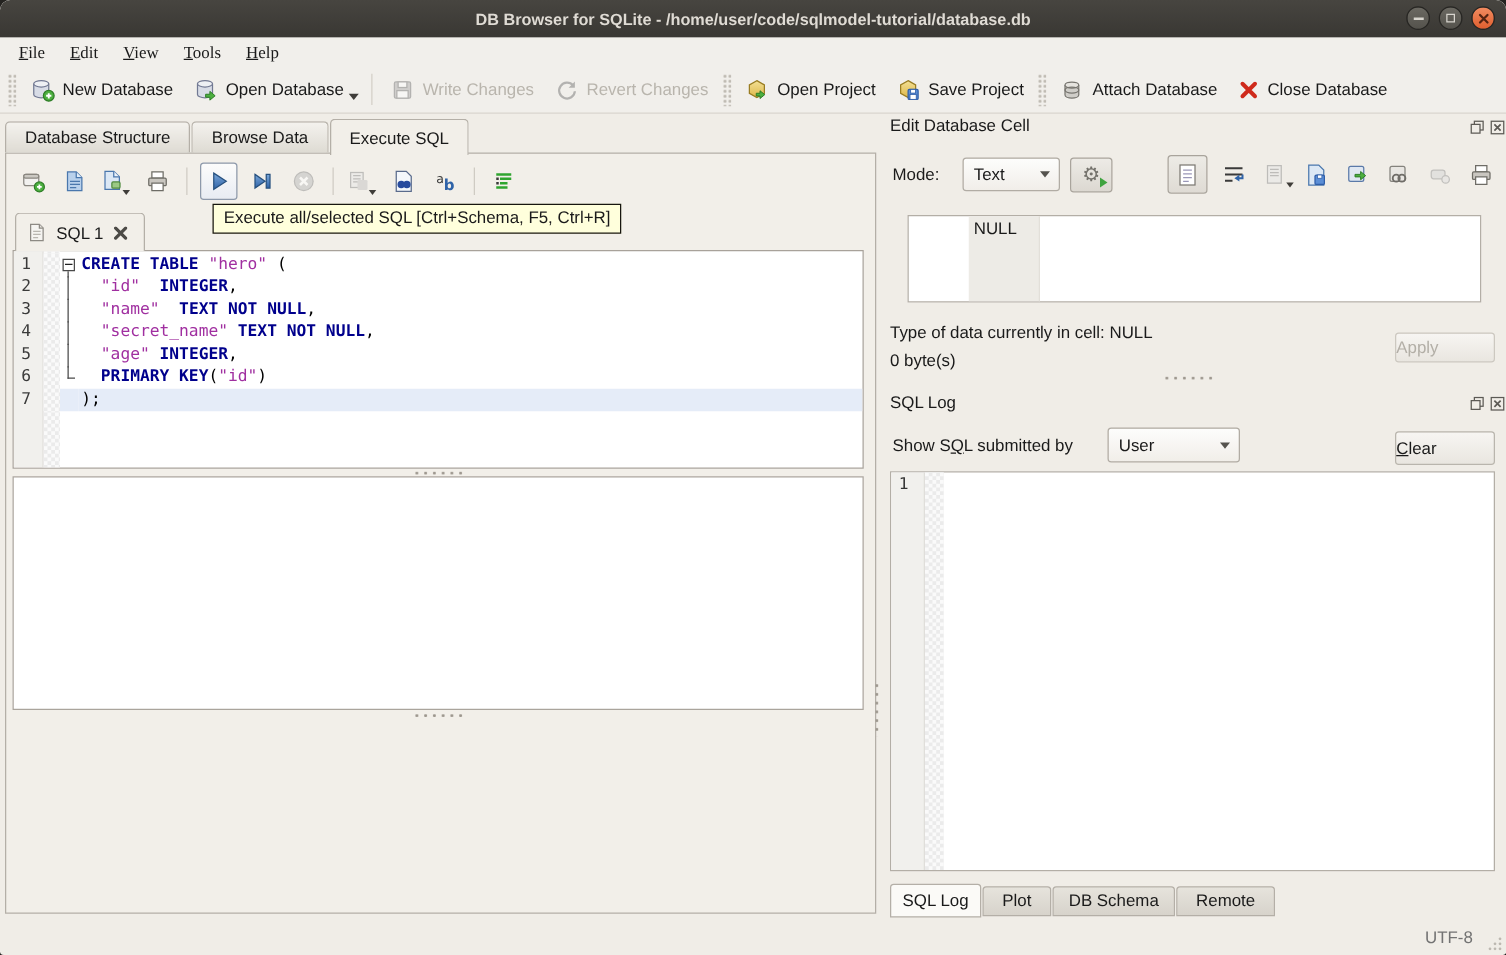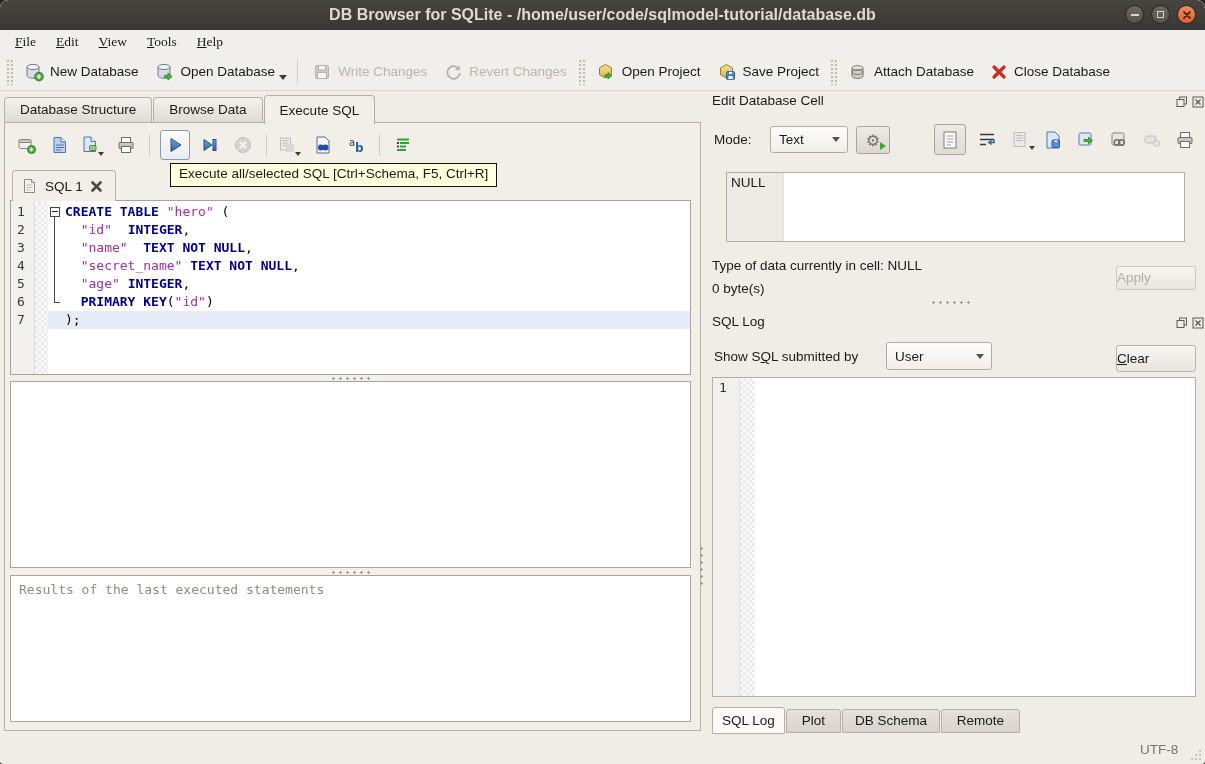--- a/index.html
+++ b/index.html
@@ -3,21 +3,21 @@
 <meta charset="utf-8">
 <style>
   html,body{margin:0;padding:0;background:#242320;}
   .window{position:relative;width:1205px;height:764px;background:#f0ede7;overflow:hidden;
           border-radius:8px 8px 3px 3px;font-family:"Liberation Sans","DejaVu Sans",sans-serif;
           font-size:13.5px;color:#1a1a1a;}
   
   .titlebar{position:absolute;top:0;left:0;right:0;height:30px;
             background:linear-gradient(#474540,#393733);border-bottom:1px solid #2a2926;
             border-radius:8px 8px 0 0;display:flex;align-items:center;justify-content:center;}
-  .title-text{color:#dfdbd4;font-weight:bold;font-size:16px;}
+  .title-text{color:#dfdbd4;font-weight:bold;font-size:13px;}
   .win-controls{position:absolute;right:9px;top:5px;display:flex;gap:7px;}
   .win-btn{width:19px;height:19px;border-radius:50%;border:1px solid #272623;box-sizing:border-box;
            background:linear-gradient(#6b6962,#54524c);display:flex;align-items:center;justify-content:center;}
   .win-btn.close{background:linear-gradient(#f28b60,#e05f2f);}
   .glyph-min{width:8px;height:2px;background:#d8d5ce;}
   .glyph-max{width:7px;height:7px;border:1.5px solid #d8d5ce;box-sizing:border-box;}
   
   .menubar{position:absolute;top:30px;left:0;right:0;height:23px;background:#f1efeb;
            display:flex;align-items:center;padding-left:5px;}
   .menu-item{padding:2px 10px;font-family:Liberation Serif, serif;}
@@ -108,21 +108,21 @@
             border:1px solid #a9a49c;border-radius:3px;background:linear-gradient(#edebe6,#dcd8d1);
             display:flex;align-items:center;justify-content:center;font-size:16px;color:#74726c;position:absolute;}
   .gear-arrow{position:absolute;right:3px;bottom:3px;width:0;height:0;
               border-top:4px solid transparent;border-bottom:4px solid transparent;border-left:6px solid #3fa33f;}
   .cellbar{position:absolute;left:934px;top:124px;display:flex;align-items:center;gap:9px;}
   .cell-btn{width:24px;height:28px;display:flex;align-items:center;justify-content:center;position:relative;}
   .cell-btn.selected{width:32px;height:31px;box-sizing:border-box;border:1px solid #a9a49c;border-radius:3px;
                      background:linear-gradient(#edebe6,#dfdbd4);}
   .cell-btn.disabled svg{filter:grayscale(1);opacity:.5;}
   .cell-editor{position:absolute;left:726px;top:172px;width:459px;height:70px;box-sizing:border-box;
-               background:#fff;border:1px solid #b3aea6;display:flex;}
+               background:#fff;border:1px solid #b3aea6;display:flex;padding-left:48px;}
   .cell-gutter{width:52px;background:#edebe6;border-right:1px solid #e2dfd9;padding:2px 0 0 4px;}
   .btn{box-sizing:border-box;border:1px solid #b9b5ad;border-radius:3px;text-align:left;
        background:linear-gradient(#f7f5f2,#e9e6e0);}
   .apply-btn{position:absolute;left:1116px;top:266px;width:80px;height:24px;line-height:22px;
              color:#b3afa7;border-color:#ccc8c0;}
   .clear-btn{position:absolute;left:1116px;top:345px;width:80px;height:27px;line-height:25px;}
   .log-area{position:absolute;left:712px;top:377px;width:484px;height:320px;box-sizing:border-box;
             background:#fff;border:1px solid #b3aea6;display:flex;
             font-family:"DejaVu Sans Mono","Liberation Mono",monospace;font-size:13px;}
   .log-gutter{width:20px;background:#f1f0ed;border-right:1px solid #e0deda;padding:2px 0 0 6px;color:#333;}
@@ -400,23 +400,20 @@
           <span class="ed-checker checker"></span>
           <span class="ed-fold "></span>
           <span class="ed-code"><span class="tok-pl">);</span></span>
         </div>
       </div>
   </div>
 
   <div class="splitter-h" style="left:330px;top:376px"></div>
   <div class="pane-mid"></div>
   <div class="splitter-h" style="left:330px;top:570px"></div>
-  <div class="pane-results">
-    <span>Results of the last executed statements</span>
-  </div>
   <div class="splitter-v" style="left:699px;top:545px"></div>
 
   <div class="panel-title" style="left:712px;top:93px">Edit Database Cell</div>
   <div class="panel-icons" style="left:1176px;top:96px">
     <svg class="ic" width="12" height="12" viewBox="0 0 12 12">
       <rect x="3.5" y="1" width="7" height="7" fill="none" stroke="#5c5a55"></rect>
       <rect x="1" y="3.5" width="7" height="7" fill="#f0ede7" stroke="#5c5a55"></rect>
     </svg>
     <svg class="ic" width="12" height="12" viewBox="0 0 12 12">
       <rect x="1" y="1" width="10" height="10" fill="none" stroke="#5c5a55"></rect>

